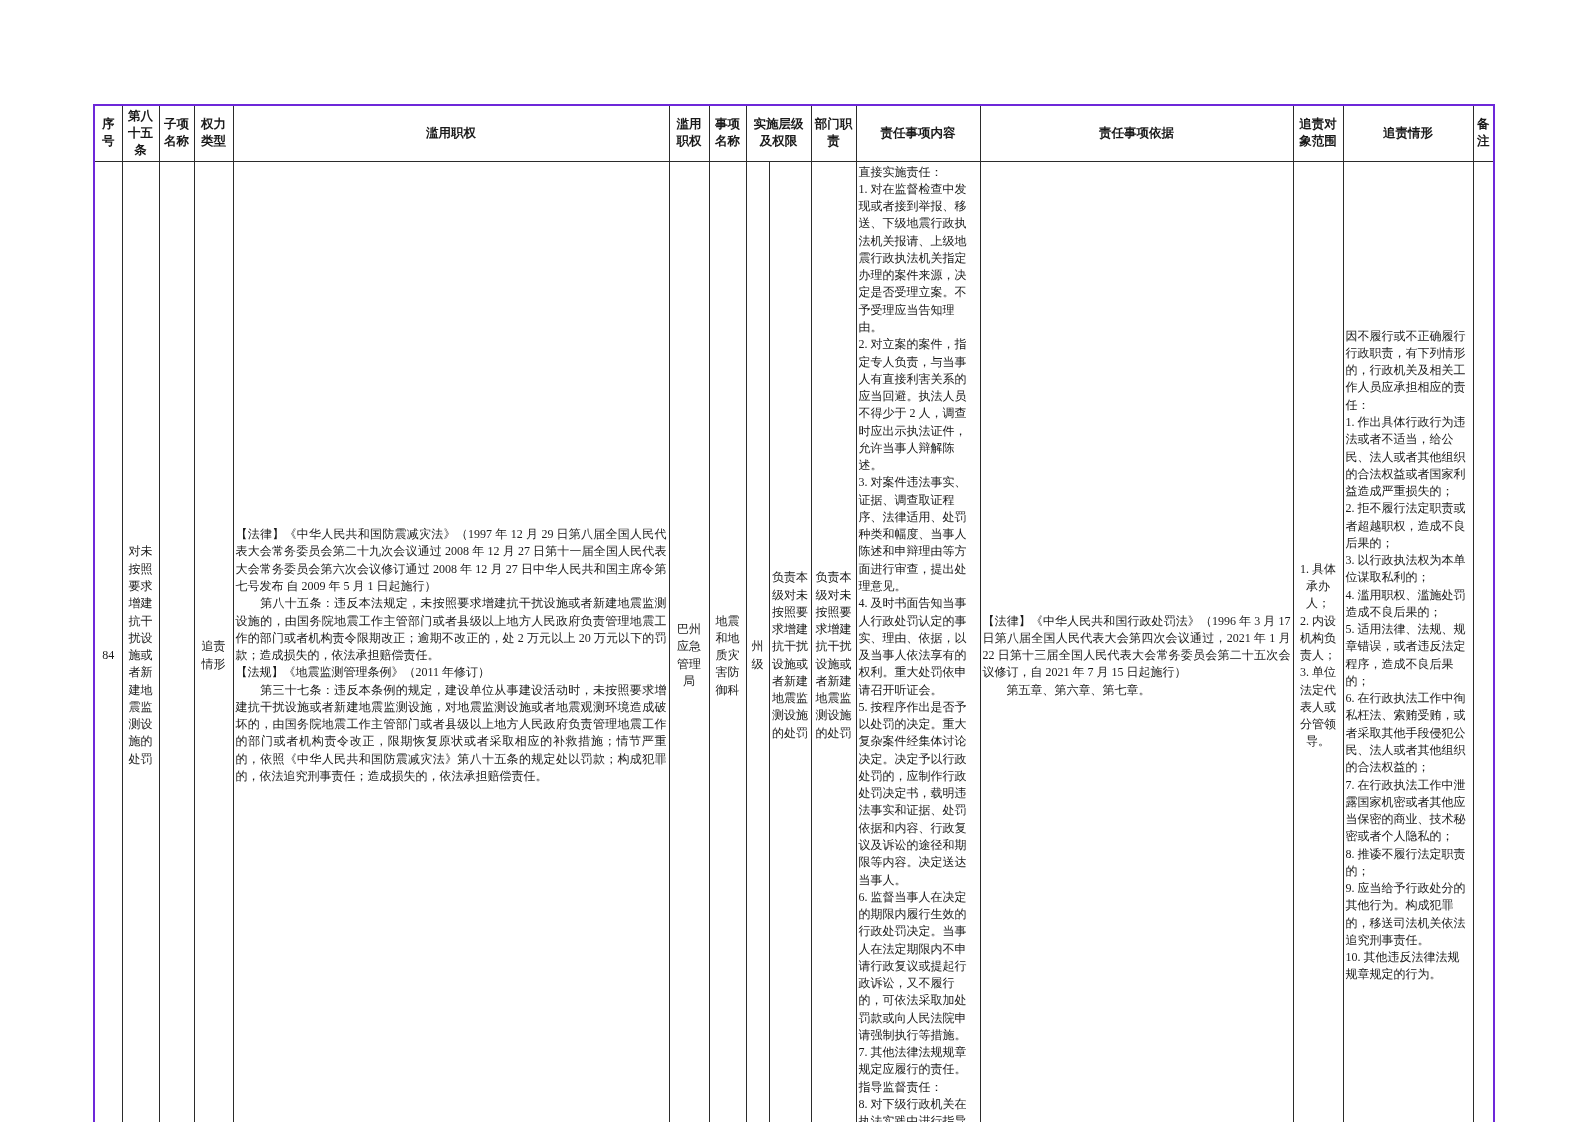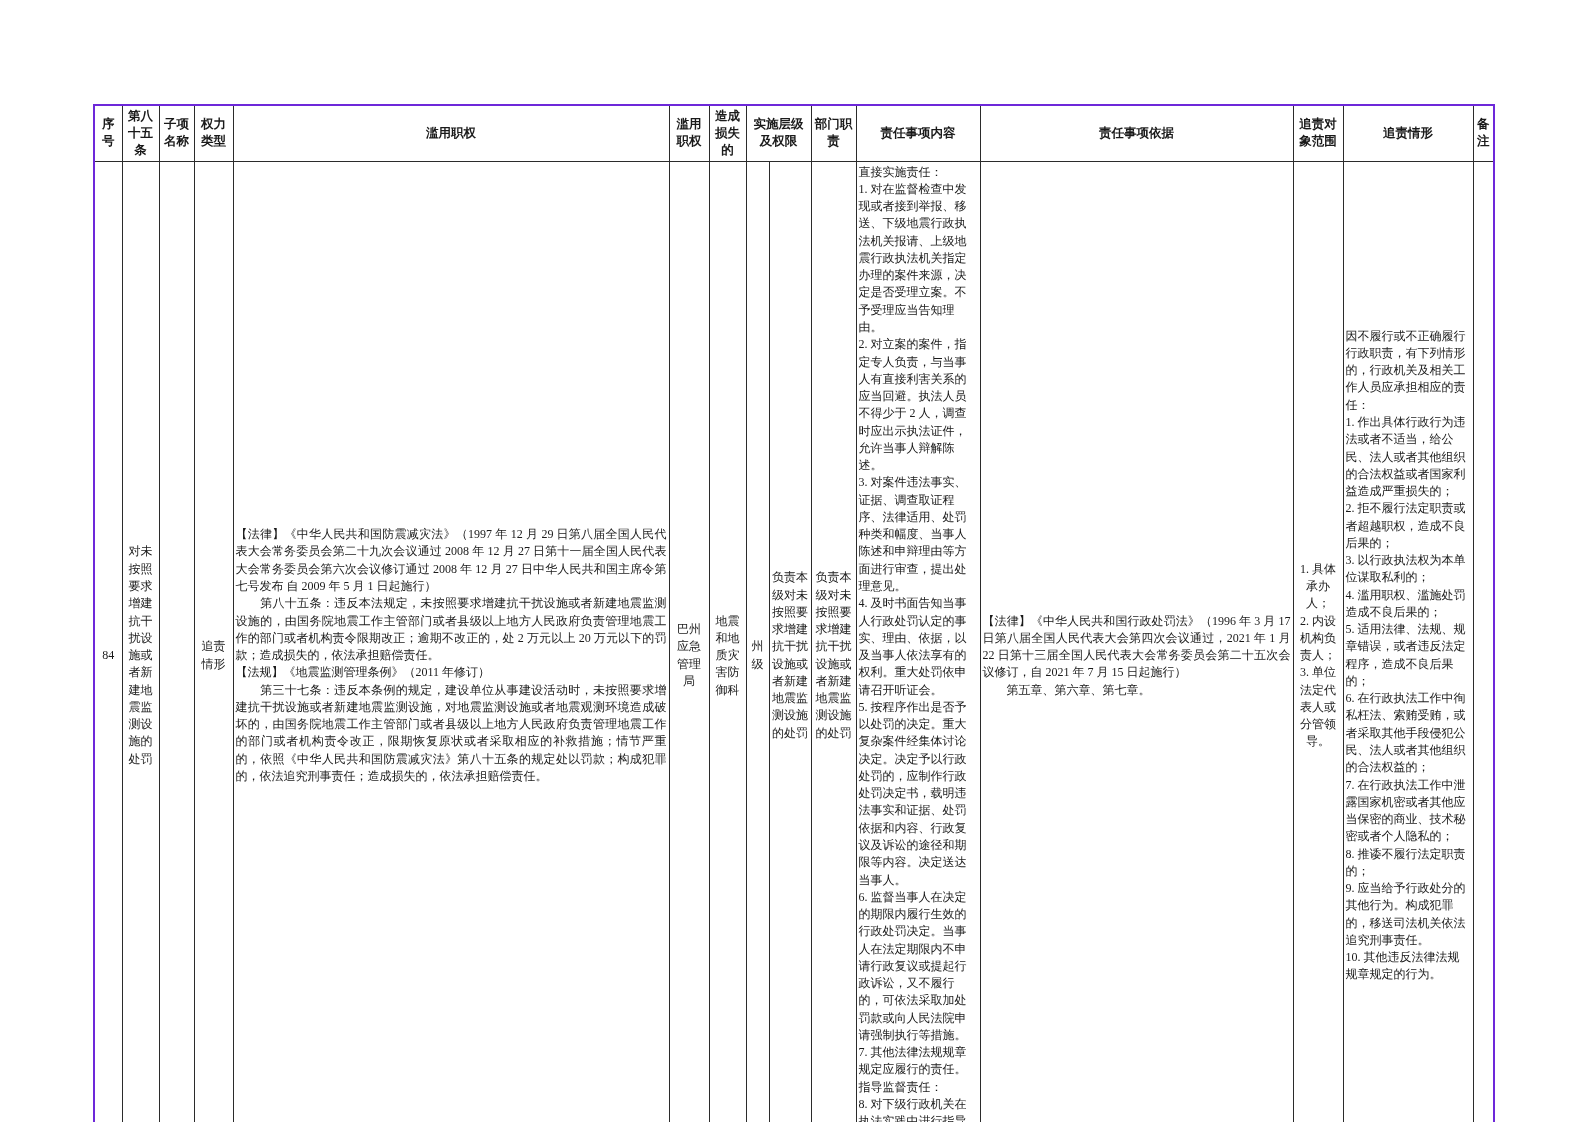--- a/index.html
+++ b/index.html
@@ -86,21 +86,21 @@
         <col style="width:21px">
     </colgroup>
     <tbody>
         <tr>
       <th>序号</th>
       <th>第八十五条</th>
       <th>子项名称</th>
       <th>权力类型</th>
       <th>滥用职权</th>
       <th>滥用职权</th>
-      <th>造成损失的</th>
+      <th>事项名称</th>
       <th colspan="2">实施层级及权限</th>
       <th>部门职责</th>
       <th>责任事项内容</th>
       <th>责任事项依据</th>
       <th>追责对象范围</th>
       <th>追责情形</th>
       <th>备注</th>
     </tr>
     <tr>
       <td class="center">84</td>

